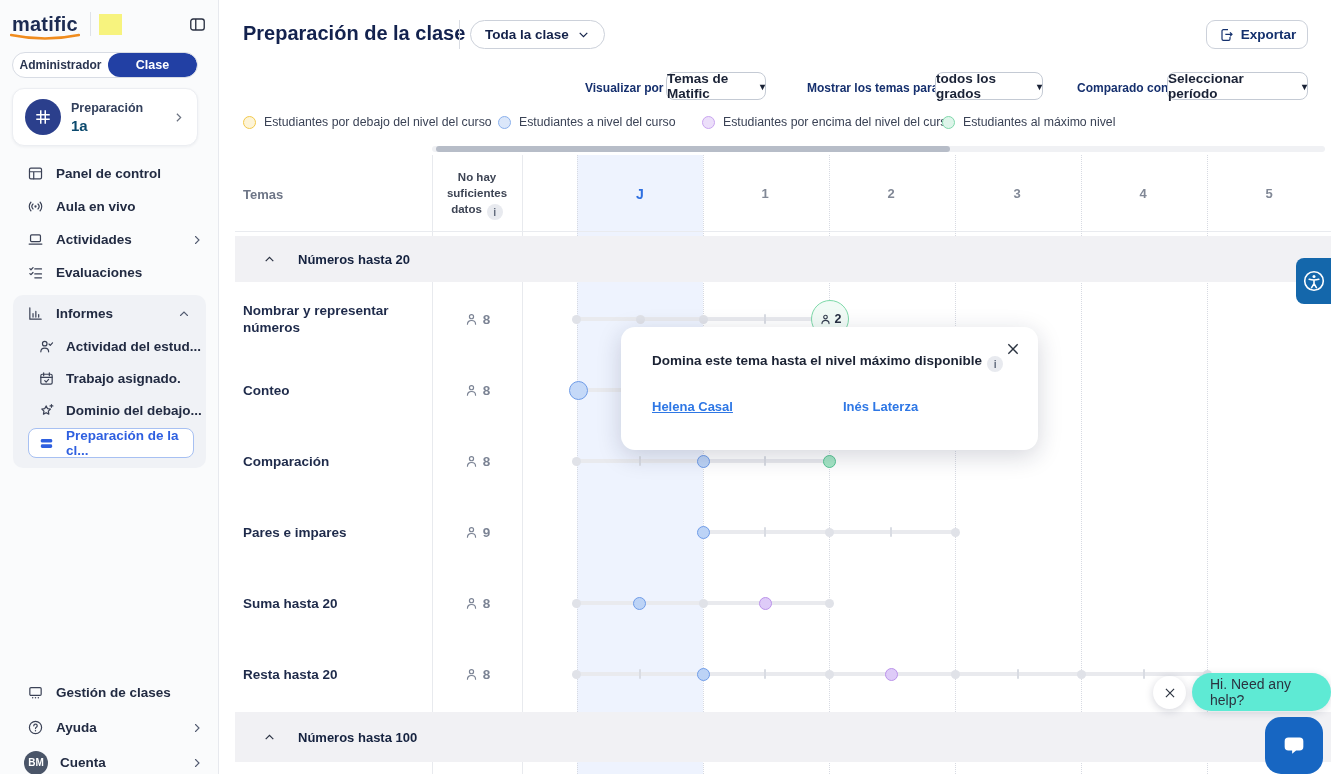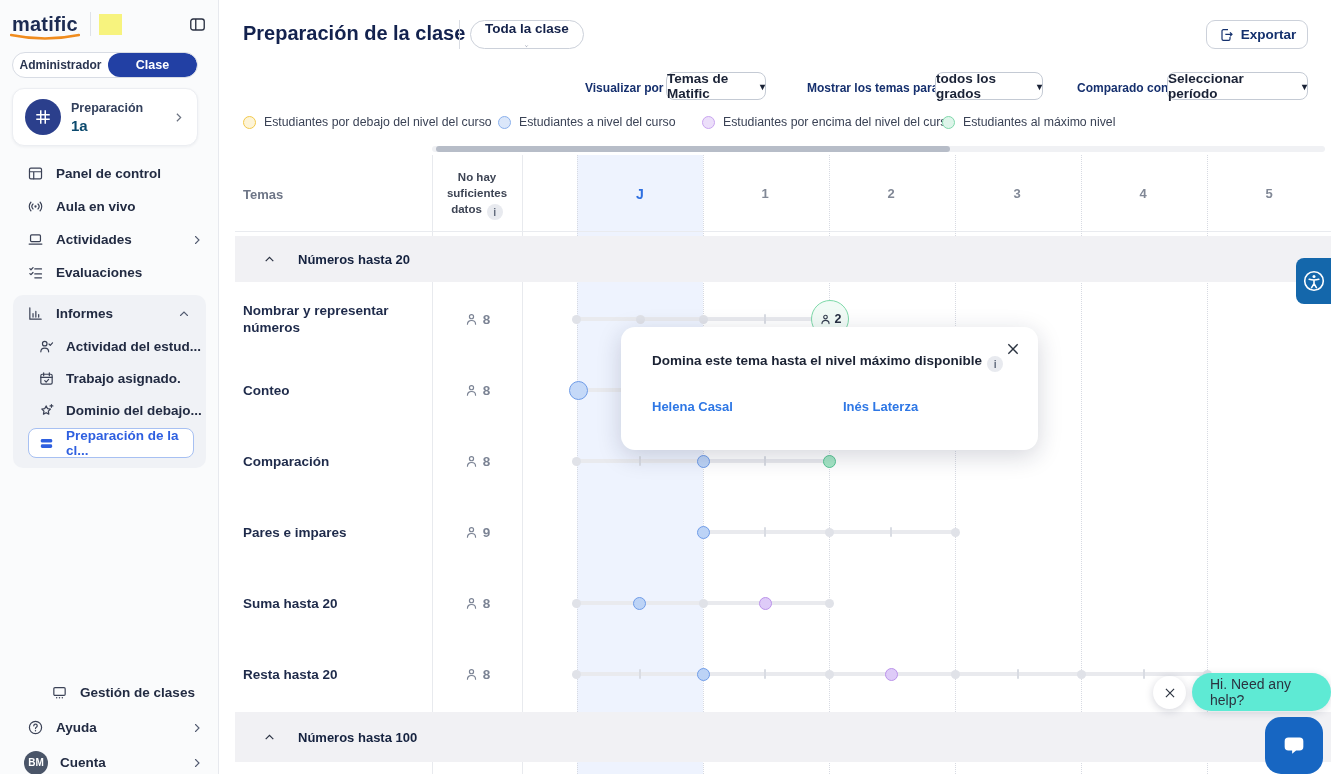--- a/index.html
+++ b/index.html
@@ -37,30 +37,30 @@
              font-weight:600;color:#222b42;cursor:pointer;}
   .side-item .chev{margin-left:auto;margin-right:16px;color:#525b70;}
   .informes-group{margin:6px 13px 0 13px;background:#f0f2f6;border-radius:10px;padding:2px 0 10px 0;}
   .informes-group .side-item{padding-left:14px;}
   .sub-item{height:32px;display:flex;align-items:center;padding-left:25px;gap:11px;font-size:13.5px;
             font-weight:600;color:#222b42;cursor:pointer;}
   .sel-chip{margin:2px 12px 0 15px;height:30px;background:#fff;border:1.5px solid #a7c0f2;border-radius:8px;
             display:flex;align-items:center;padding-left:9px;gap:11px;font-size:13.5px;font-weight:700;
             color:#2e5fe0;box-sizing:border-box;cursor:pointer;}
   #side-bottom{position:absolute;left:0;bottom:-6px;width:219px;}
-  #side-bottom .side-item{height:35px;justify-content:center;}
+  #side-bottom .side-item{height:35px;}
   .avatar{width:24px;height:24px;border-radius:50%;background:#4a5568;color:#fff;font-size:10px;font-weight:700;
           display:flex;align-items:center;justify-content:center;margin-left:-3px;}
 
   
   .page-title{left:243px;top:22px;font-size:20px;font-weight:800;color:#13224e;}
   .title-divider{left:459px;top:20px;width:1px;height:29px;background:#d9dce3;}
   .class-pill{left:470px;top:20px;height:29px;padding:0 14px;border:1px solid #ccd1da;border-radius:15px;
               background:#fff;display:flex;align-items:center;gap:8px;font-size:13.5px;font-weight:700;
-              color:#14224a;cursor:pointer;font-family:inherit;flex-direction:column;}
+              color:#14224a;cursor:pointer;font-family:inherit;}
   .export-btn{left:1206px;top:20px;width:102px;height:29px;border:1px solid #ccd1da;border-radius:9px;background:#fff;
               display:flex;align-items:center;justify-content:center;gap:7px;font-size:13.5px;font-weight:700;
               color:#15316e;cursor:pointer;font-family:inherit;box-sizing:border-box;}
   .flt-label{top:81px;font-size:12px;font-weight:700;color:#16306e;}
   .flt-dd{top:72px;height:28px;border:1px solid #c4cad4;border-radius:8px;background:#fff;display:flex;
           align-items:center;justify-content:center;gap:7px;font-size:13.5px;font-weight:600;color:#1a2236;
           box-sizing:border-box;cursor:pointer;}
   .caret{font-size:10px;color:#1a2236;}
   .lg-item{top:115px;display:flex;align-items:center;gap:8px;font-size:12.3px;font-weight:500;color:#3b4356;}
   .lg-dot{width:13px;height:13px;border-radius:50%;box-sizing:border-box;}
@@ -497,21 +497,21 @@
   <div class="abs popup">
     <span class="popup-close">
       <svg width="16" height="16" viewBox="0 0 24 24" fill="none" stroke="currentColor" stroke-width="2">
           <path d="M5 5l14 14M19 5L5 19"></path>
         </svg>
     </span>
     <div class="popup-title">
       <span>Domina este tema hasta el nivel máximo disponible</span><span class="i-badge">i</span>
     </div>
     <div class="popup-links">
-      <span class="plink" style="left:0;">Helena Casal</span>
+      <span class="plink" style="left:0;text-decoration:underline;">Helena Casal</span>
       <span class="plink" style="left:191px;">Inés Laterza</span>
     </div>
   </div>
 
   <div class="abs a11y">
     <svg width="24" height="24" viewBox="0 0 24 24" fill="none" stroke="#fff" stroke-width="1.6">
         <circle cx="12" cy="12" r="9.3"></circle>
         <circle cx="12" cy="7.6" r="1.5" fill="#fff" stroke="none"></circle>
         <path d="M7.2 10.2c3.2 1 6.4 1 9.6 0M12 11.2v3.4M12 14.6l-2.4 4M12 14.6l2.4 4" stroke-linecap="round"></path>
       </svg>

